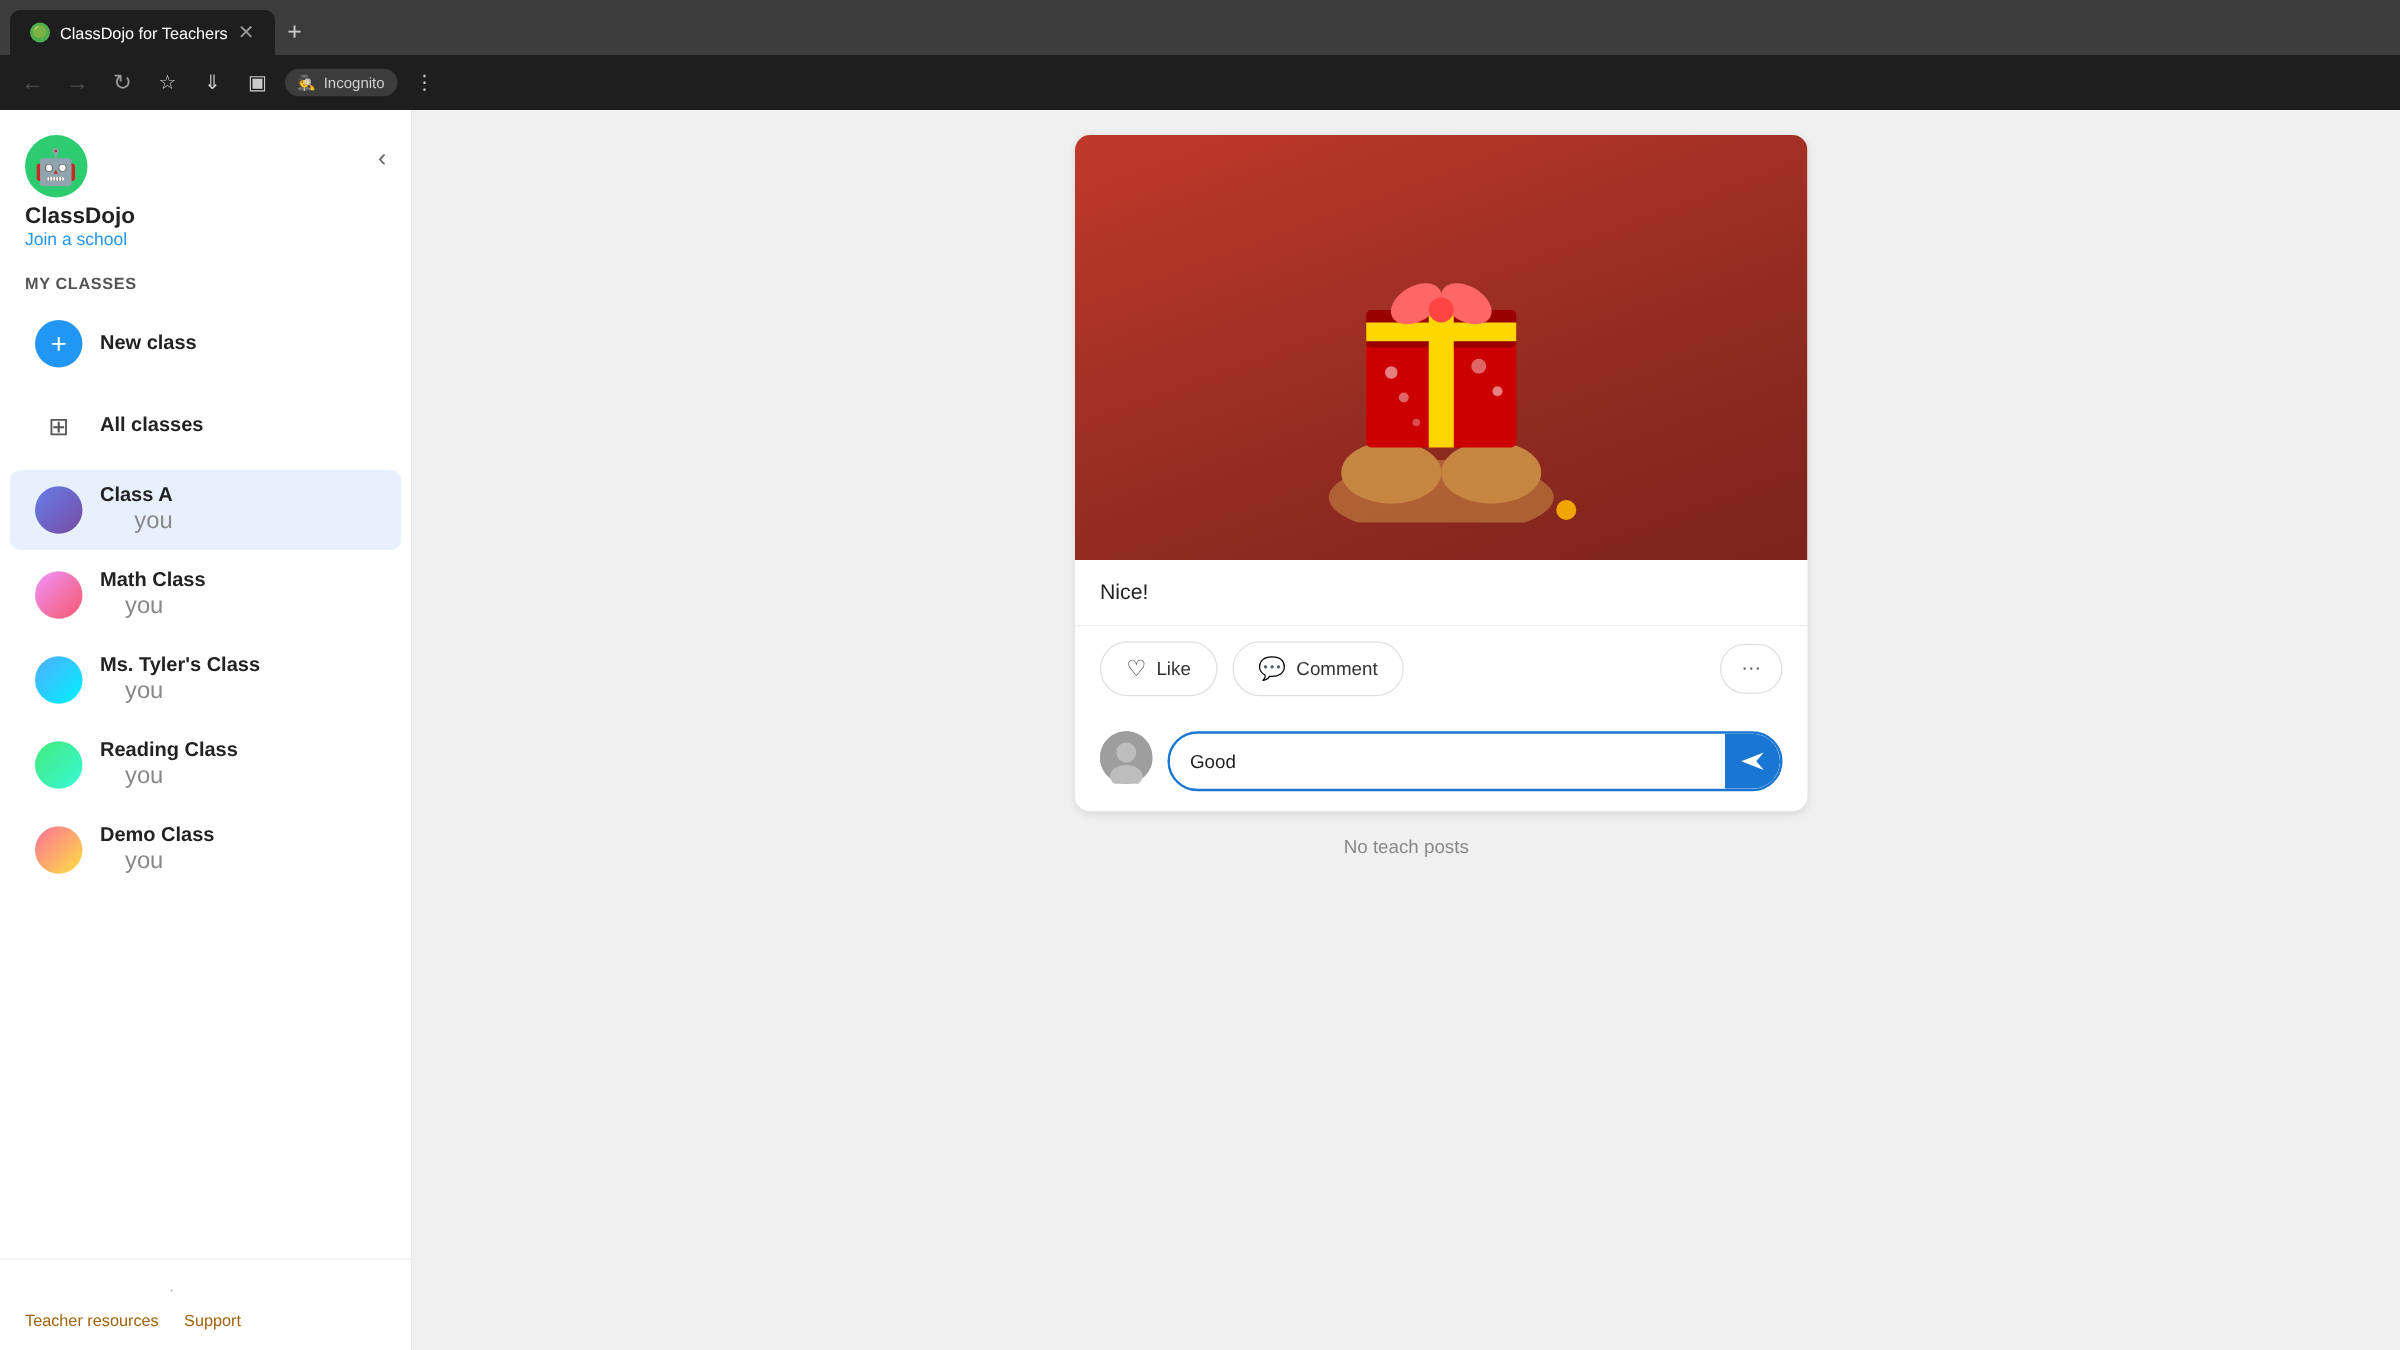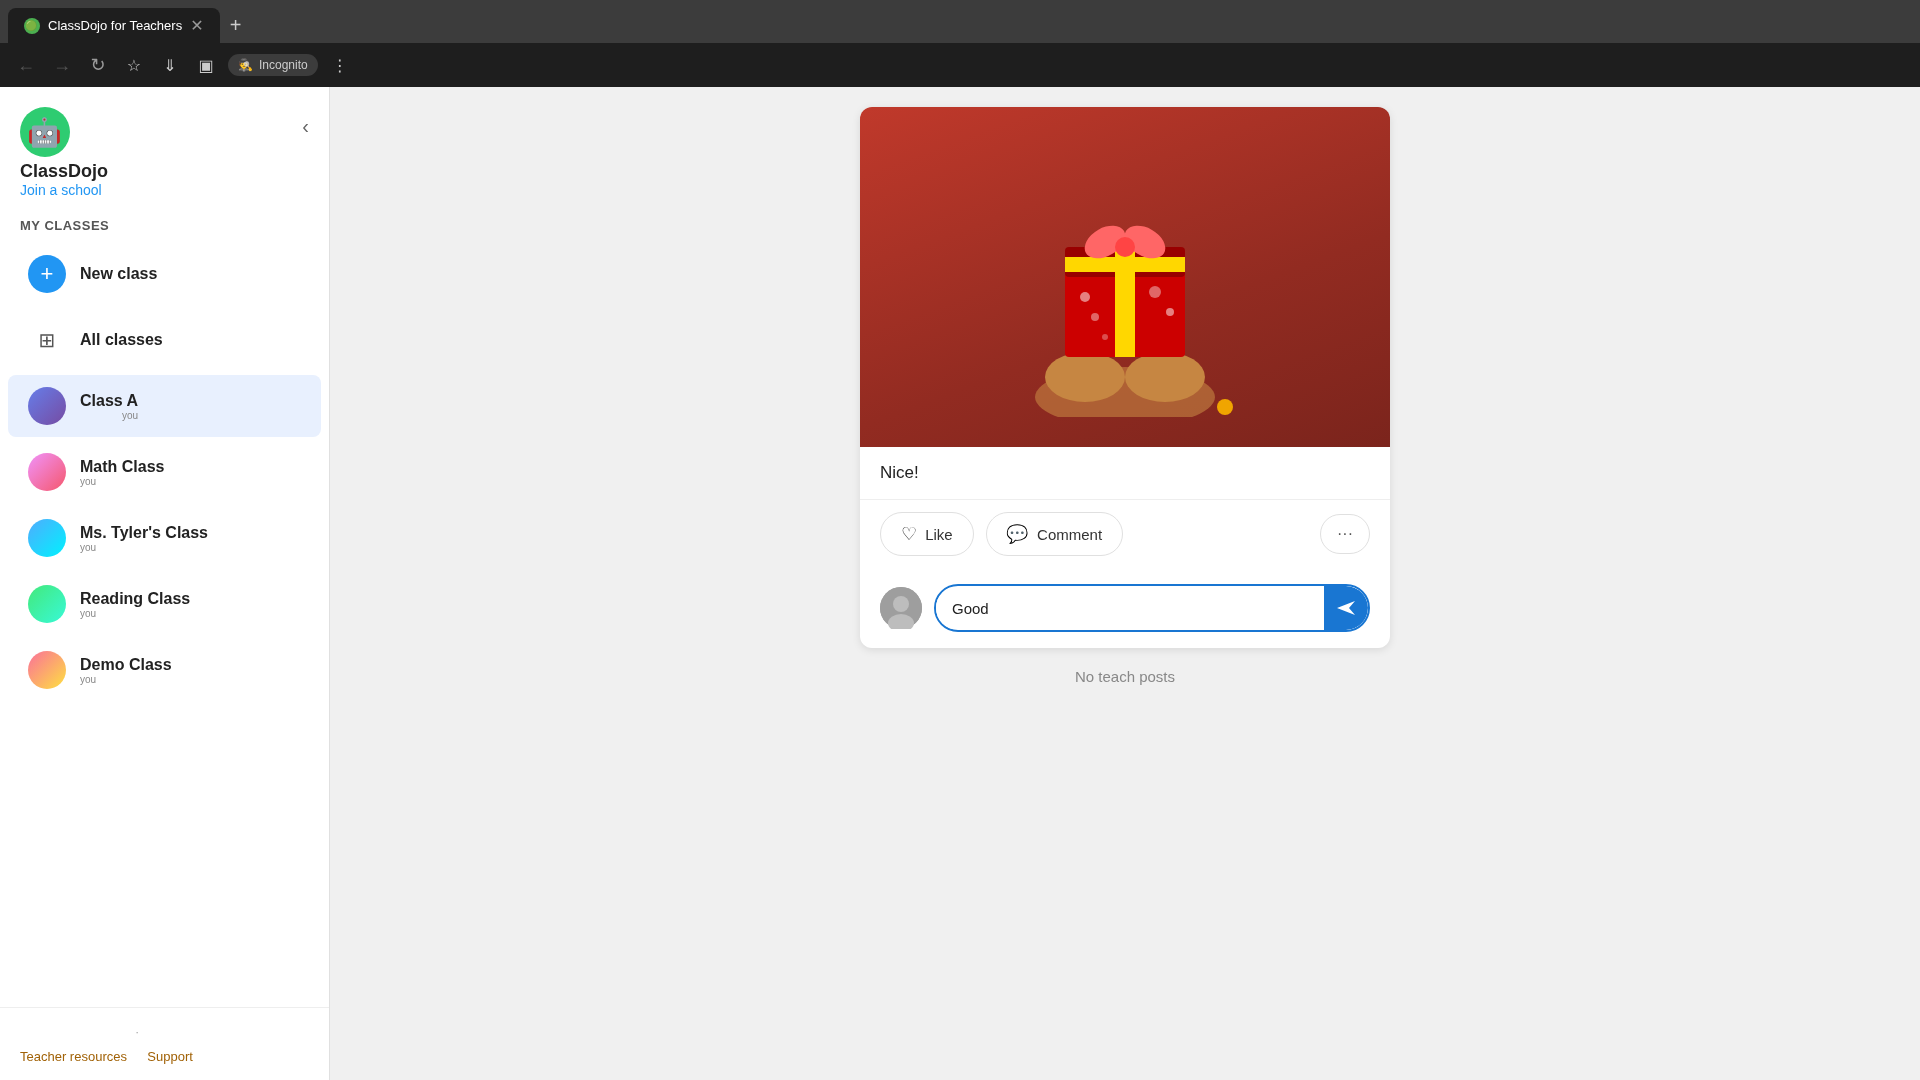--- a/index.html
+++ b/index.html
@@ -34,39 +34,39 @@
     .join-school { color: #2196F3; font-size: 14px; cursor: pointer; text-decoration: none; }
     .collapse-btn { color: #666; font-size: 20px; cursor: pointer; margin-top: 8px; }
     .my-classes-label { padding: 10px 20px 8px; font-size: 13px; font-weight: 600; color: #555; text-transform: uppercase; letter-spacing: 0.5px; }
     .sidebar-item { display: flex; align-items: center; gap: 14px; padding: 12px 20px; cursor: pointer; border-radius: 8px; margin: 2px 8px; }
     .sidebar-item.active { background: #e8f0fe; text-align: right; }
     .sidebar-item-icon { width: 38px; height: 38px; border-radius: 50%; display: flex; align-items: center; justify-content: center; flex-shrink: 0; font-size: 20px; }
     .plus-icon { background: #2196F3; color: white; font-size: 22px; font-weight: 300; }
     .grid-icon { background: transparent; color: #555; }
     .sidebar-item-text { display: flex; flex-direction: column; }
     .sidebar-item-name { font-size: 16px; font-weight: 600; color: #222; }
-    .sidebar-item-sub { font-size: 10px; color: #888; }
+    .sidebar-item-sub { font-size: 19px; color: #888; margin-left: 20px; }
     .sidebar-footer { margin-top: auto; padding: 16px 20px; border-top: 1px solid #eee; display: flex; gap: 8px; font-size: 13px; color: #555; }
     .sidebar-footer a { color: #a16207; text-decoration: none; margin-top: 25px; }
     .footer-dot { color: #aaa; }
 
     
     .main-content { flex: 1; display: flex; justify-content: center; padding: 20px; overflow-y: auto; background: #f0f0f0; }
-    .story-card { background: #fff; border-radius: 12px; width: 530px; overflow: hidden; box-shadow: 0 2px 8px rgba(0,0,0,0.1); }
+    .story-card { background: #fff; border-radius: 12px; width: 586px; overflow: hidden; box-shadow: 0 2px 8px rgba(0,0,0,0.1); }
 
     
     .story-caption { padding: 16px 20px; font-size: 17px; color: #222; border-bottom: 1px solid #eee; }
 
     
     .story-actions { display: flex; align-items: center; gap: 12px; padding: 12px 20px; }
     .action-btn { display: flex; align-items: center; gap: 8px; padding: 10px 20px; border: 1.5px solid #e0e0e0; border-radius: 24px; background: #fff; font-size: 15px; color: #333; cursor: pointer; }
     .more-btn { margin-left: auto; padding: 10px 16px; border: 1.5px solid #e0e0e0; border-radius: 24px; background: #fff; cursor: pointer; color: #555; font-size: 16px; display: flex; align-items: center; }
 
     
-    .comment-area { display: flex; align-items: center; gap: 12px; padding: 16px 20px; }
+    .comment-area { display: flex; gap: 12px; padding: 16px 20px; }
     .commenter-avatar { width: 42px; height: 42px; border-radius: 50%; background: #9e9e9e; display: flex; align-items: center; justify-content: center; flex-shrink: 0; }
     .comment-input-wrap { flex: 1; position: relative; display: flex; align-items: center; border: 2px solid #1976D2; border-radius: 24px; overflow: hidden; }
     .comment-input { flex: 1; border: none; outline: none; padding: 12px 16px; font-size: 15px; color: #222; }
     .send-btn { width: 44px; height: 44px; background: #1976D2; display: flex; align-items: center; justify-content: center; cursor: pointer; flex-shrink: 0; border-radius: 0 22px 22px 0; }
 
     
     .no-more { text-align: center; padding: 20px; color: #888; font-size: 15px; }
 
     
     .class-a-avatar { background: linear-gradient(135deg, #667eea, #764ba2); }

